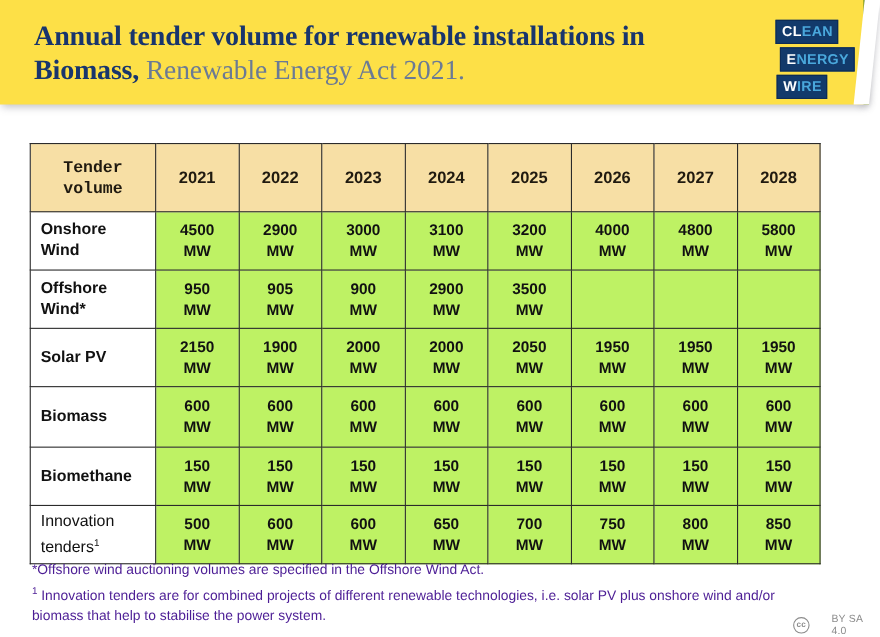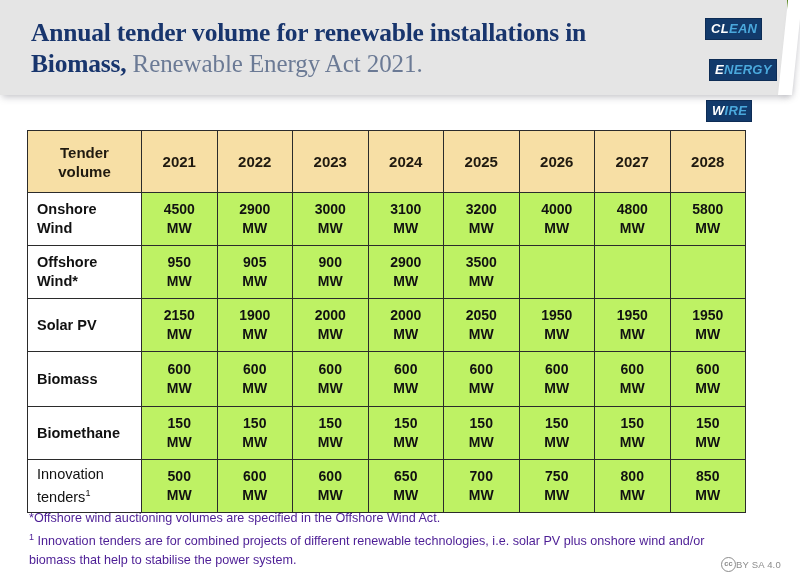--- a/index.html
+++ b/index.html
@@ -15,23 +15,23 @@
     position: relative;
   }
 
   
   .header-card {
     position: absolute;
     left: 0;
     top: 0;
     width: 790px;
     height: 95px;
-    background: #e5e5e5;
+    background: #fde047;
     box-shadow: 0 4px 7px -2px rgba(120,120,130,0.45);
-    border-right: 3px solid #4d7c0f;
+    border-right: 5px solid #4d7c0f;
     box-sizing: border-box;
   }
   .header-card::after{
     content:"";
     position:absolute;
     right:-10px;
     top:0;
     width:14px;
     height:100%;
     background:#ffffff;
@@ -73,24 +73,23 @@
   }
   .logo-row {
     background: #123a6b;
     color: #ffffff;
     font-family: "Liberation Sans", sans-serif;
     font-weight: bold;
     font-size: 13px;
     letter-spacing: 0.3px;
     line-height: 18px;
     padding: 1px 4px 1px 5px;
-    margin-bottom: 19px;
+    margin-bottom: 3px;
     display: inline-block;
     border: 1px solid #0d2c55;
-    font-style: italic;
   }
   .logo-row .tail { color: #4aa8dc; }
   .logo-row.r2 { margin-left: 4px; }
   .logo-row.r3 { margin-left: 1px; }
 
   
   .tender-table {
     position: absolute;
     left: 27px;
     top: 130px;
@@ -110,20 +109,21 @@
     background: #f7dfa5;
     color: #201a10;
     font-weight: bold;
     font-size: 15px;
     height: 62px;
     line-height: 19px;
   }
   thead th.corner {
     width: 114px;
     font-size: 15px;
+    font-family: Liberation Mono, monospace;
   }
   thead th.yr { width: 75.5px; }
 
   tbody td.rowlabel {
     text-align: left;
     padding-left: 9px;
     font-weight: bold;
     font-size: 14.5px;
     line-height: 19px;
     color: #111111;
@@ -159,21 +159,21 @@
   }
   .footnotes .fn-line { white-space: normal; }
 
   
   .cc-badge {
     position: absolute;
     left: 721px;
     top: 557px;
     display: flex;
     align-items: center;
-    gap: 0;
+    gap: 20px;
     color: #8c8c8c;
     font-size: 9.5px;
     font-family: "Liberation Sans", sans-serif;
     letter-spacing: 0.2px;
   }
   .cc-circle {
     width: 13px;
     height: 13px;
     border: 1.2px solid #8c8c8c;
     border-radius: 50%;

